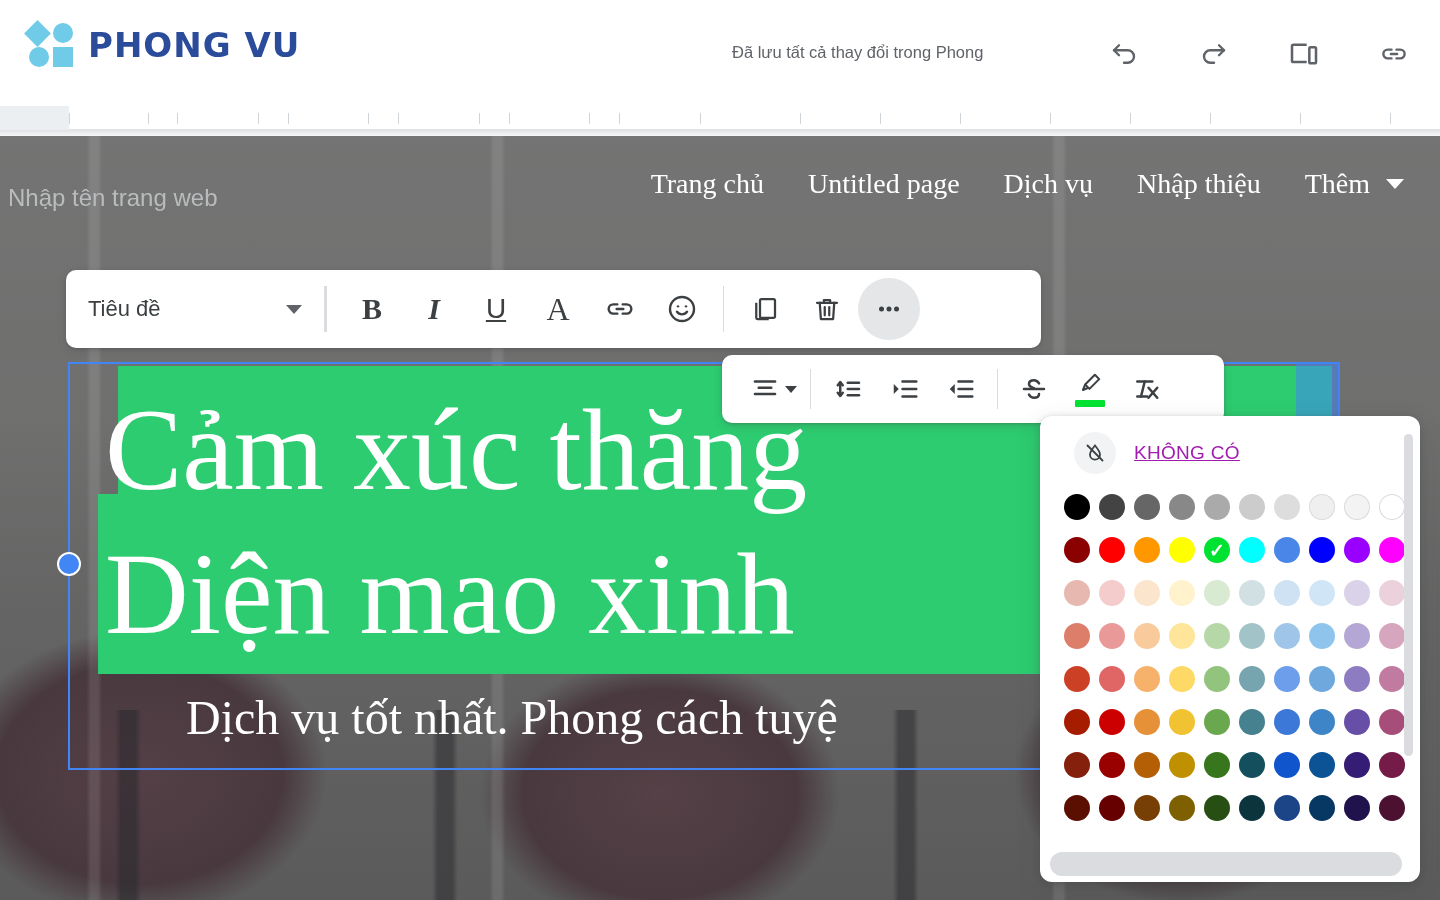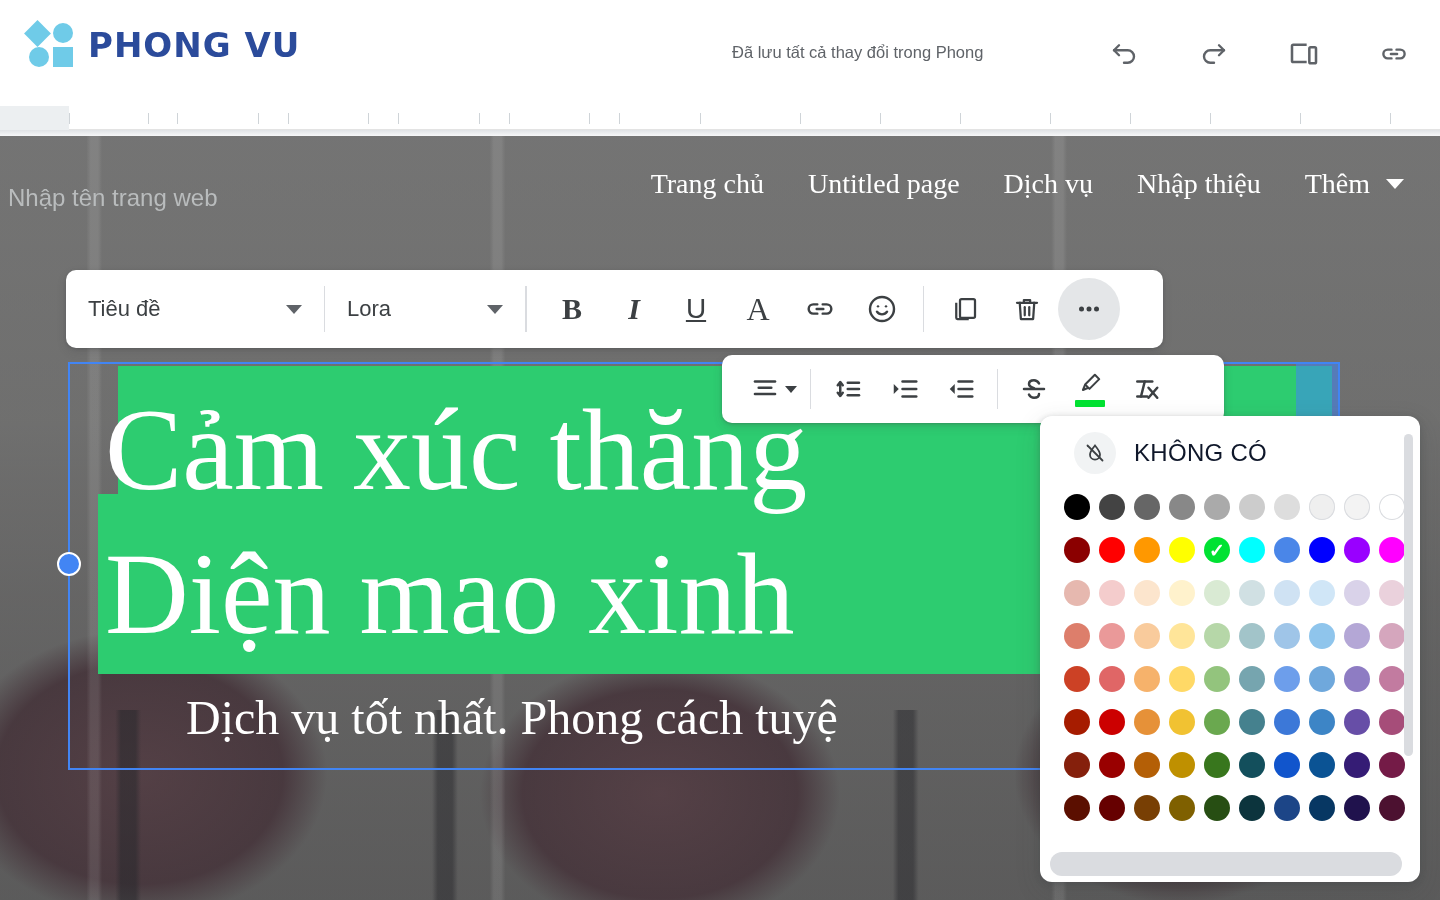--- a/index.html
+++ b/index.html
@@ -145,21 +145,21 @@
     white-space: nowrap; z-index: 8;
   }
   .hero-sub {
     position: absolute; left: 186px; top: 690px;
     font-family: "Liberation Serif", serif;
     font-size: 48px; color: #ffffff; white-space: nowrap; z-index: 8;
   }
 
   
   .tb1 {
-    position: absolute; left: 66px; top: 270px; width: 1097px; height: 78px;
+    position: absolute; left: 66px; top: 270px; width: 975px; height: 78px;
     background: #ffffff; border-radius: 10px;
     box-shadow: 0 1px 3px rgba(60,64,67,.3), 0 4px 10px rgba(60,64,67,.16);
     display: flex; align-items: center; z-index: 20;
   }
   .drop {
     display: flex; align-items: center; justify-content: space-between;
     height: 78px; cursor: pointer; padding: 0 22px;
   }
   .drop .lbl { font-size: 22px; color: #3c4043; }
   .caret {
@@ -204,21 +204,21 @@
     overflow: hidden; z-index: 30;
   }
   .cp-none {
     display: flex; align-items: center; gap: 18px;
     padding: 16px 0 10px 34px; cursor: pointer;
   }
   .cp-none-ic {
     width: 42px; height: 42px; border-radius: 50%; background: #f1f3f4;
     display: flex; align-items: center; justify-content: center; color: #3c4043;
   }
-  .cp-none-lbl { font-size: 24px; color: #0f172a; letter-spacing: .3px; }
+  .cp-none-lbl { font-size: 19px; color: #a21caf; letter-spacing: .3px; text-decoration: underline; }
   .cp-grid {
     padding: 10px 0 0 24px; display: flex; flex-direction: column; gap: 17px;
   }
   .cp-row { display: flex; gap: 9px; }
   .sw {
     width: 26px; height: 26px; border-radius: 50%; cursor: pointer; flex: none;
     position: relative;
   }
   .sw.ring { box-shadow: inset 0 0 0 1px #dadce0; }
   .sw .chk {
@@ -337,24 +337,20 @@
     <div>Diện mao xinh</div>
   </div>
   <div class="hero-sub">Dịch vụ tốt nhất. Phong cách tuyệ</div>
 
   <div class="tb1">
     <div class="drop" style="width:258px">
       <span class="lbl">Tiêu đề</span>
       <span class="caret"></span>
     </div>
     <div class="vsep"></div>
-    <div class="drop" style="width:200px">
-      <span class="lbl">Lora</span>
-      <span class="caret"></span>
-    </div>
     <div class="vsep"></div>
     <div class="vsep"></div>
 
     <div class="tb-icon" style="margin-left:14px">
       <span class="bi">B</span>
     </div>
     <div class="tb-icon">
       <span class="ii">I</span>
     </div>
     <div class="tb-icon">

